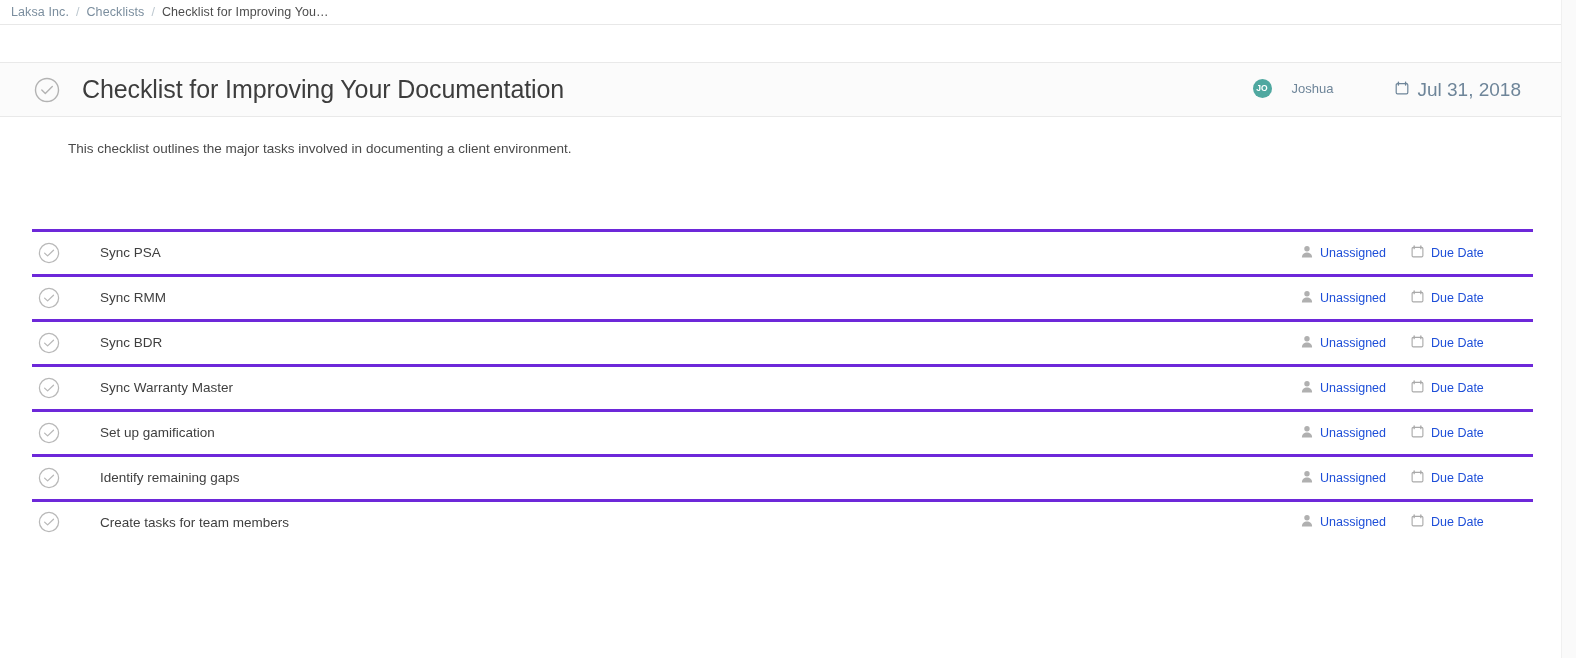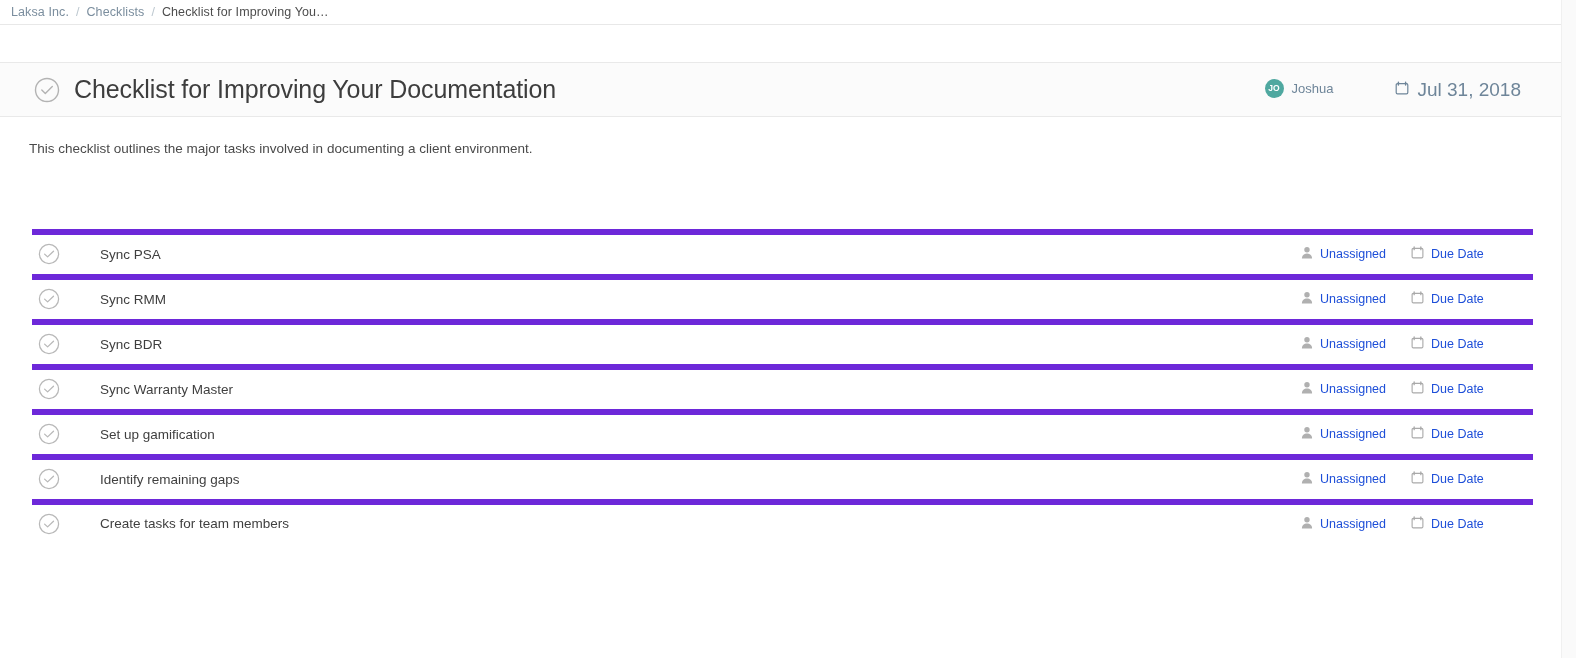--- a/index.html
+++ b/index.html
@@ -83,21 +83,21 @@
   .circle-check {
     width: 26px;
     height: 26px;
     flex: 0 0 26px;
     display: block;
   }
   .checklist-title {
     font-size: 25px;
     font-weight: 400;
     color: #3d3d3d;
-    margin-left: 14px;
+    margin-left: 22px;
     white-space: nowrap;
     letter-spacing: -0.1px;
   }
   .header-meta {
     display: flex;
     align-items: flex-start;
     flex: 0 0 auto;
   }
   .assignee {
     display: flex;
@@ -113,51 +113,51 @@
     font-size: 8.5px;
     font-weight: 700;
     display: flex;
     align-items: center;
     justify-content: center;
     letter-spacing: 0.2px;
   }
   .assignee-name {
     font-size: 13px;
     color: #6e8599;
-    margin-left: 8px;
+    margin-left: 20px;
     white-space: nowrap;
   }
   .due {
     display: flex;
     align-items: center;
   }
   .due-text {
     font-size: 19px;
     color: #6e8599;
     margin-left: 8px;
     white-space: nowrap;
   }
 
   
   .description {
     margin-top: 23px;
-    padding-left: 29px;
+    padding-left: 68px;
     font-size: 13.5px;
     color: #4a4a4a;
     line-height: 1.4;
   }
 
   
   .task-list {
     margin-top: 70px;
     padding: 0 0 0 0;
   }
   .task-row {
     height: 45px;
-    border-top: 6px solid #6d28d9;
+    border-top: 3px solid #6d28d9;
     display: flex;
     align-items: center;
     padding-left: 38px;
     padding-right: 28px;
     margin-left: 32px;
     margin-right: 28px;
     box-sizing: border-box;
   }
   .task-row:last-of-type {
     border-bottom: 1px solid #e6e6e6;

